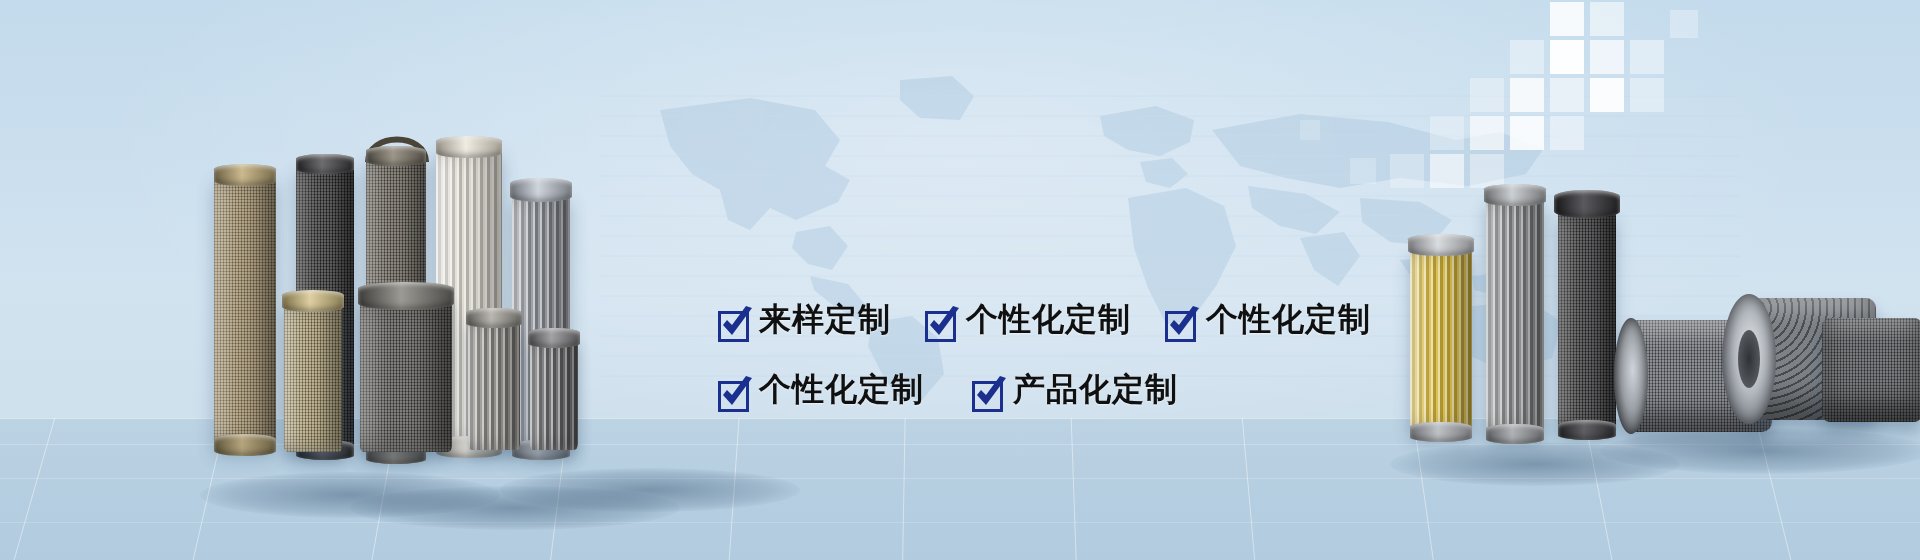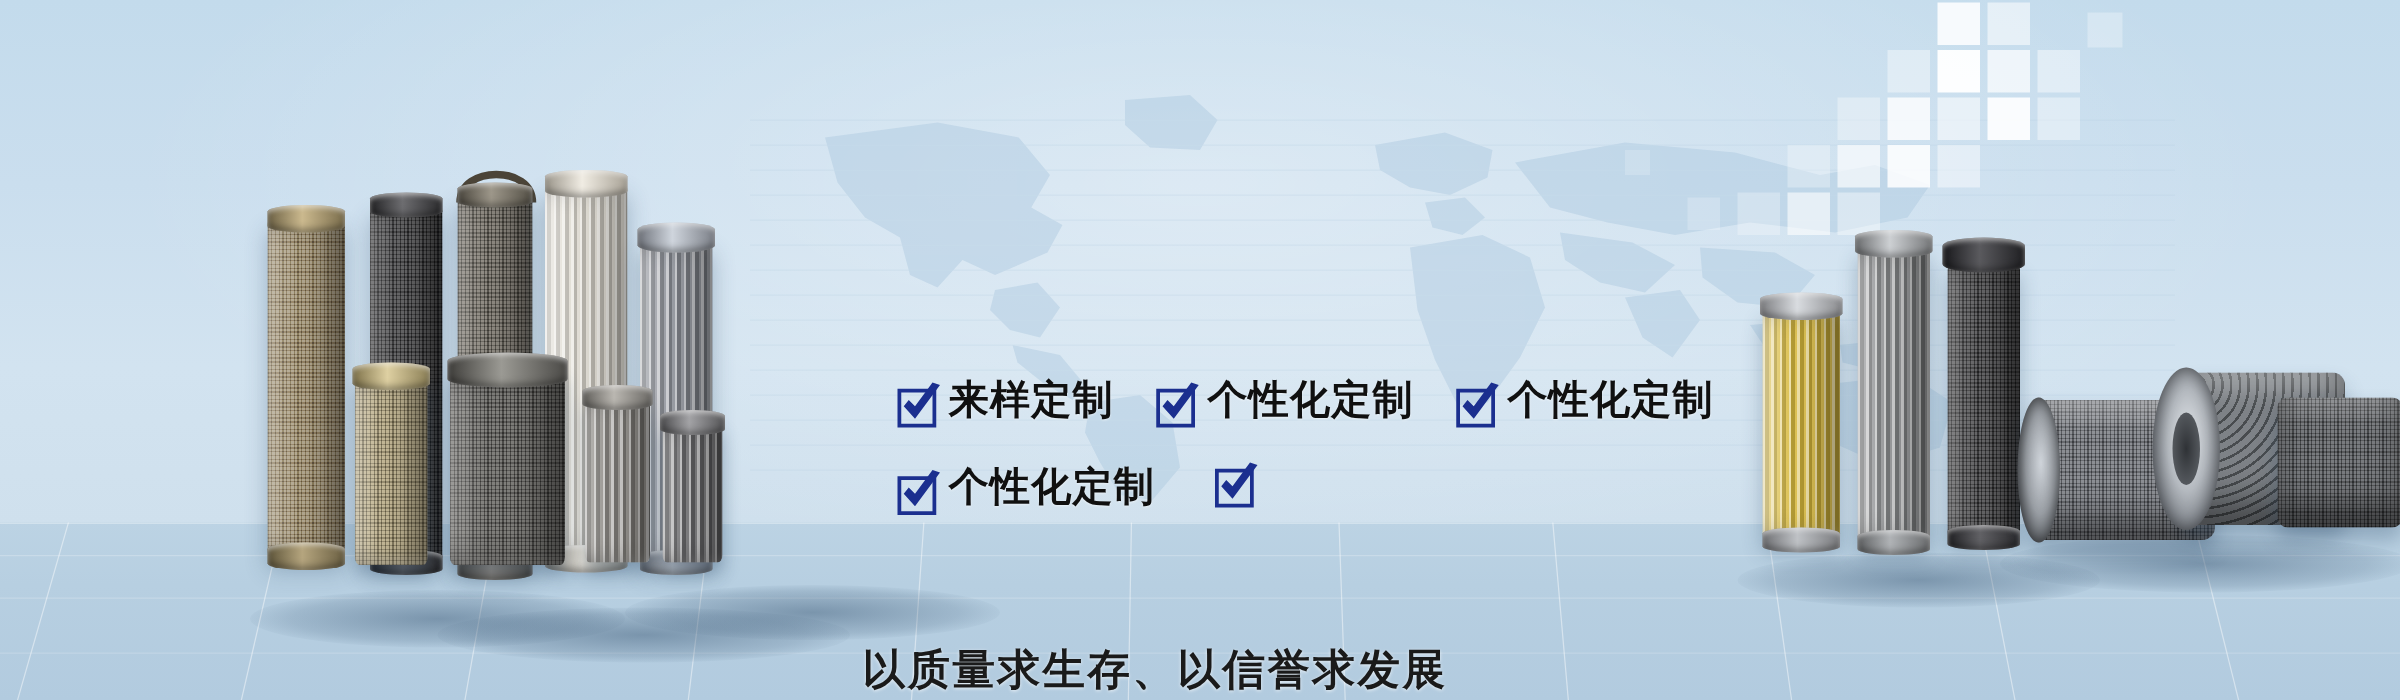--- a/index.html
+++ b/index.html
@@ -266,26 +266,26 @@
             </svg>
         </span>
         <span class="check-label">个性化定制</span>
       </div>
       <div class="check-item">
         <span class="check-box">
           <svg viewBox="0 0 42 42" aria-hidden="true">
               <path d="M7 22 L16 32 L36 5 L30 3 L16 22 L11 17 Z" fill="#1b2f8f"></path>
             </svg>
         </span>
+        <span class="check-label">产品化定制</span>
       </div>
     </div>
 
   </div>
 
-  <div class="tagline">以质量求生存、以信誉求发展</div>
 
   <div class="products">
 
     <div class="prod" style="left:200px;top:120px;width:580px;height:380px;">
 
       <div class="shadow-ell" style="left:0px;  top:352px;width:300px;height:46px;"></div>
       <div class="shadow-ell" style="left:150px;top:366px;width:330px;height:44px;"></div>
       <div class="shadow-ell" style="left:300px;top:348px;width:300px;height:44px;"></div>
 
       <div>

